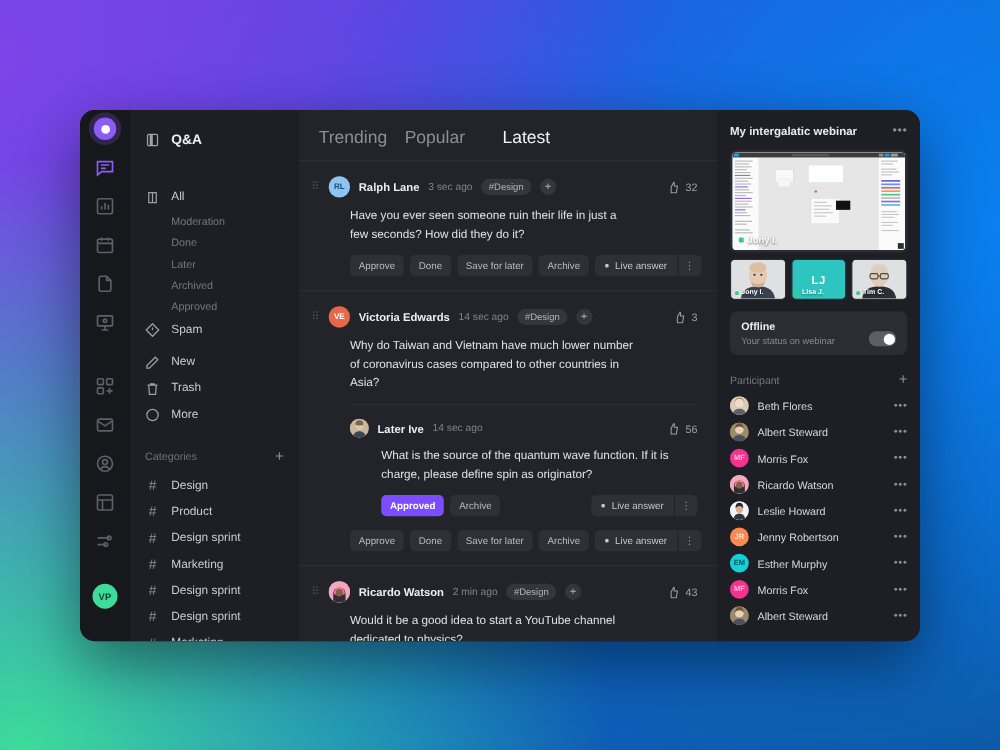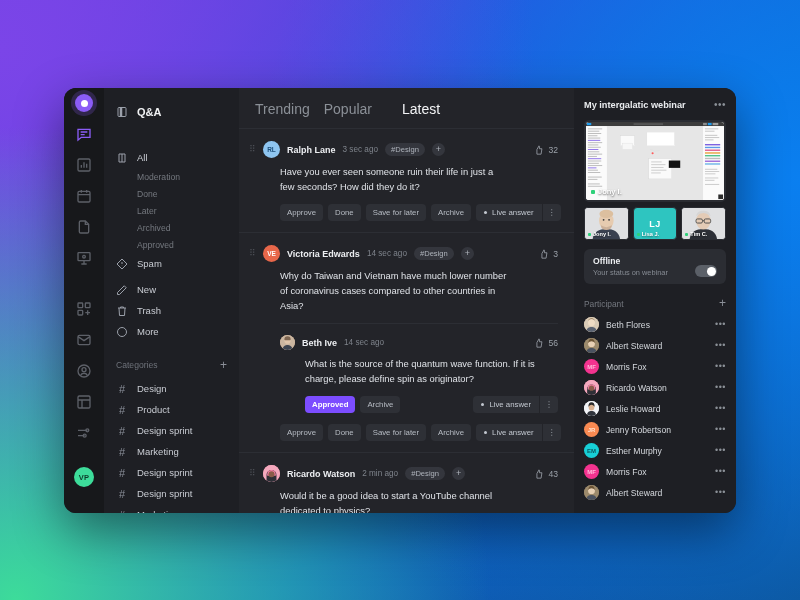--- a/index.html
+++ b/index.html
@@ -430,21 +430,21 @@
         <div class="reply" style="margin-top:10px">
           <div class="post-head">
             <span class="avatar" style="background:#c9a88a">
               <svg viewBox="0 0 24 24" preserveAspectRatio="xMidYMid slice">
                 <rect width="24" height="24" fill="#cbb6a0"></rect>
                   <circle cx="12" cy="9" r="5" fill="#e0c6ab"></circle>
                 <path d="M3 24c1.5-6 6-8 9-8s7.5 2 9 8z" fill="#3d4450"></path>
                 <path d="M7 7a5 5 0 0110 0c0 1-1 1.5-5 1.5S7 8 7 7z" fill="#7d6550"></path>
               </svg>
             </span>
-            <span class="pname">Beth Ive</span>
+            <span class="pname">Later Ive</span>
             <span class="ptime">14 sec ago</span>
             <span class="likes">
               <svg viewBox="0 0 24 24" fill="none" stroke="currentColor" stroke-width="2">
                   <path d="M7 22V11l5-9 1 1v6h6l-2 13z"></path>
                 </svg>
               <span>56</span>
             </span>
           </div>
           <div class="ptext">What is the source of the quantum wave function. If it is charge, please define spin as originator?</div>
           <div class="actions">

